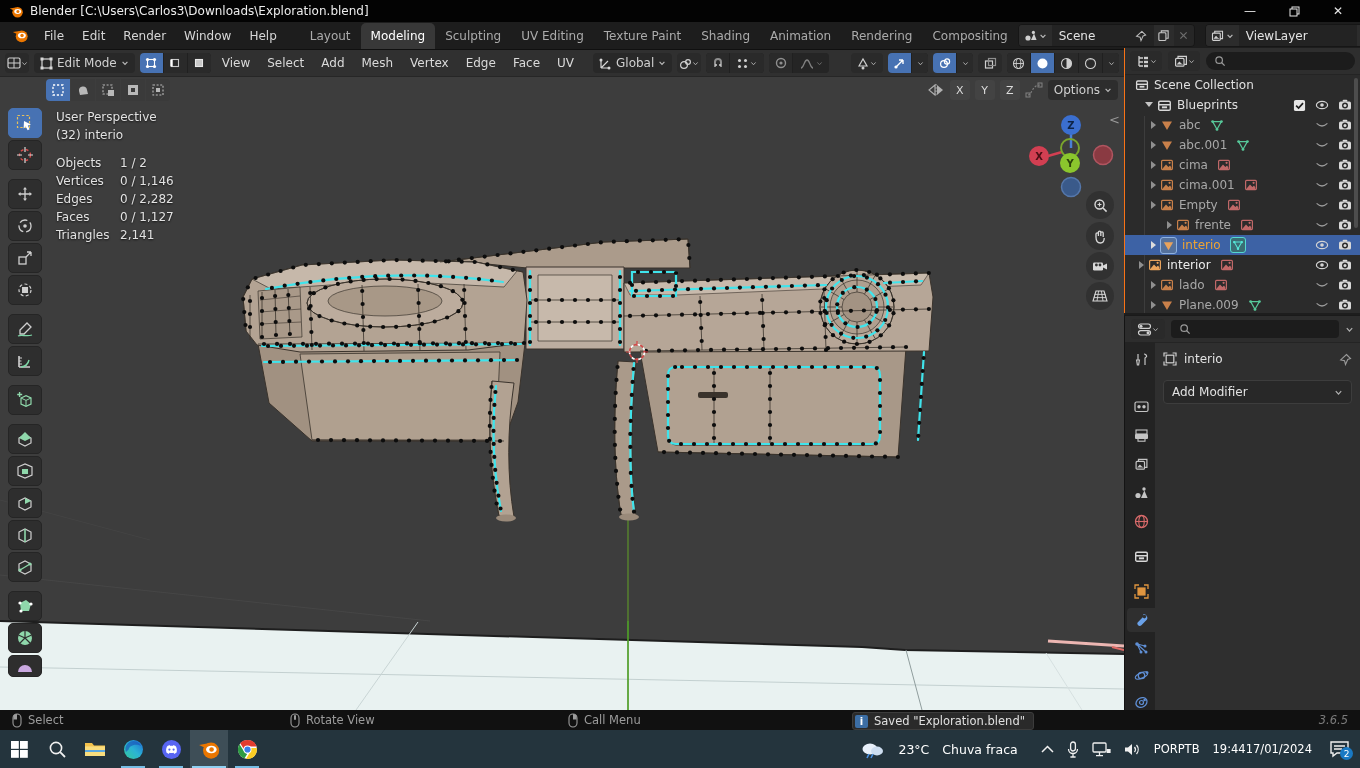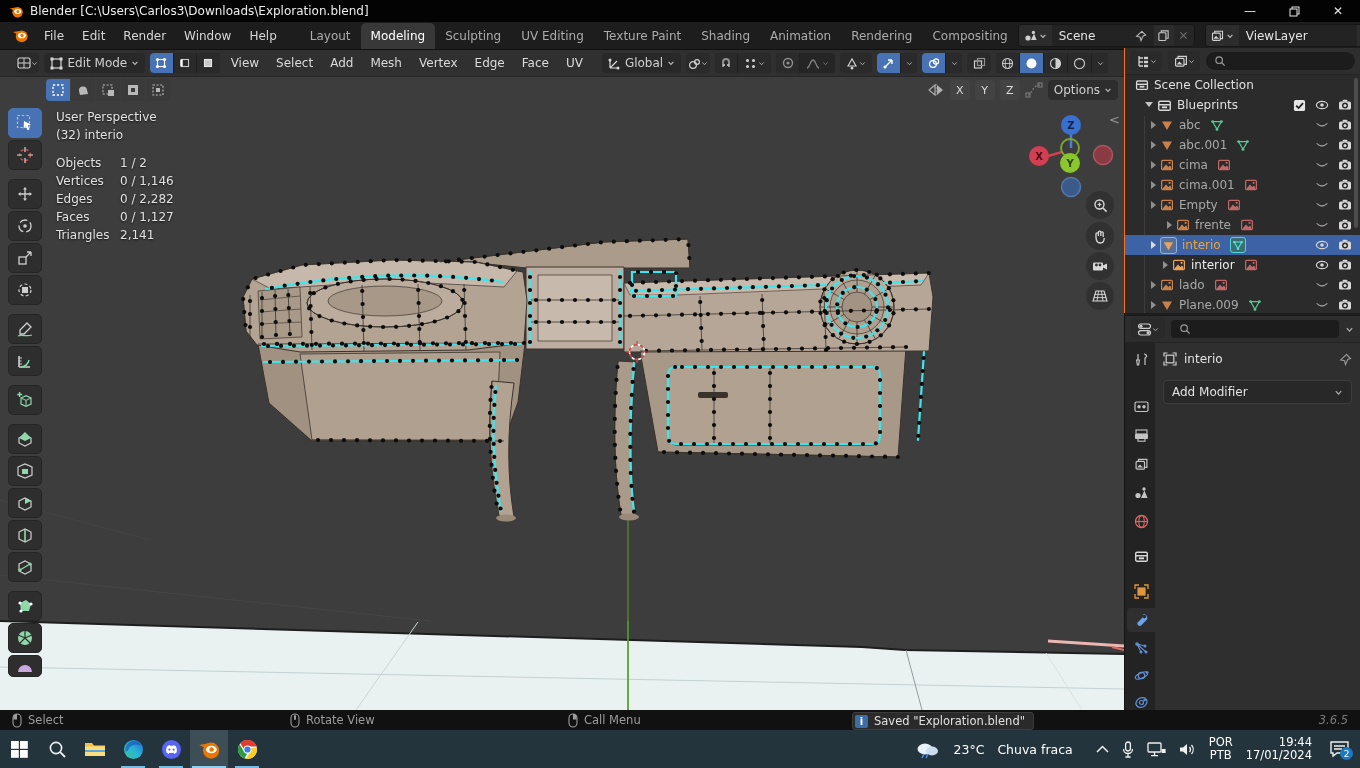--- a/index.html
+++ b/index.html
@@ -20,21 +20,21 @@
   .wstab.active{background:#383838;color:#ffffff;border-radius:5px 5px 0 0;}
   .topright{margin-left:auto;display:flex;gap:10px;align-items:center;}
   .idwidget{display:flex;align-items:center;height:21px;background:#232323;border-radius:4px;overflow:hidden;border:1px solid #161616;}
   .idwidget .icon-part{display:flex;align-items:center;gap:2px;background:#2c2c2c;height:100%;padding:0 5px;}
   .idwidget .name-part{display:flex;align-items:center;gap:5px;padding:0 7px;height:100%;color:#e3e3e3;}
   .idwidget .tailbtn{display:flex;align-items:center;justify-content:center;width:20px;height:100%;background:#2c2c2c;color:#c8c8c8;}
   .dim{opacity:.45;}
   
   #viewport{position:absolute;top:50px;left:0;width:1124px;height:660px;background:#3d3d3d;overflow:hidden;}
   #vpsvg{position:absolute;top:0;left:0;pointer-events:none;}
-  .vph{position:absolute;top:0;left:0;right:0;height:26px;background:#303030;border-bottom:1px solid #262626;display:flex;align-items:center;gap:5px;padding:0 16px;z-index:5;}
+  .vph{position:absolute;top:0;left:0;right:0;height:26px;background:#303030;border-bottom:1px solid #262626;display:flex;align-items:center;gap:5px;padding:0 5px;z-index:5;}
   .vmenu{padding:2px 6px;color:#dadada;white-space:nowrap;}
   .wdg{display:flex;align-items:center;gap:4px;background:#282828;border-radius:4px;padding:0 6px;height:20px;white-space:nowrap;}
   .ibtn{display:flex;align-items:center;justify-content:center;width:24px;height:20px;background:#2a2a2a;border-radius:4px;}
   .seg{display:flex;height:20px;border-radius:4px;overflow:hidden;gap:1px;background:#202020;}
   .seg>div{width:23px;display:flex;align-items:center;justify-content:center;background:#2a2a2a;}
   .seg>div.on{background:#4772b3;}
   .toolsrow{position:absolute;top:28px;left:46px;right:6px;height:24px;display:flex;align-items:center;z-index:4;}
   .selopts{display:flex;gap:1px;border-radius:4px;overflow:hidden;}
   .selopts>div{width:24px;height:22px;background:#3a3a3a;display:flex;align-items:center;justify-content:center;}
   .selopts>div.on{background:#4772b3;}
@@ -77,21 +77,21 @@
   .savedpill{position:absolute;left:852px;top:2px;height:16px;display:flex;align-items:center;gap:6px;background:#2a2a2a;border:1px solid #3c3c3c;border-radius:3px;padding:0 8px 0 2px;color:#e0e0e0;}
   .infoicon{width:13px;height:13px;background:#3c6ea5;border-radius:2px;color:#fff;display:flex;align-items:center;justify-content:center;font-size:10px;font-weight:bold;}
   .version{position:absolute;right:12px;top:0;height:20px;display:flex;align-items:center;color:#7a7a7a;font-style:italic;}
   
   #taskbar{position:absolute;top:730px;left:0;width:1360px;height:38px;background:#24343d;display:flex;align-items:center;color:#fff;}
   .tk{width:38px;height:38px;display:flex;align-items:center;justify-content:center;position:relative;}
   .tk.activeapp{background:#3e4e57;}
   .tk .runbar{position:absolute;bottom:0;left:7px;right:7px;height:2.5px;background:#76bde4;}
   .tk.activeapp .runbar{left:2px;right:2px;background:#8fd0f2;}
   .tray{margin-left:auto;display:flex;align-items:center;gap:13px;padding-right:10px;font-size:12.5px;}
-  .twoline{display:flex;flex-direction:column;line-height:13px;font-size:11.5px;text-align:center;}
+  .twoline{display:flex;flex-direction:row;line-height:13px;font-size:11.5px;text-align:center;}
   .timeblock{text-align:right;}
   .badge{position:absolute;right:-3px;bottom:-2px;width:13px;height:13px;border-radius:50%;background:#1979c4;color:#fff;font-size:9px;display:flex;align-items:center;justify-content:center;}
 </style>
 </head>
 <body>
 
 <svg width="0" height="0" style="position:absolute">
 <defs>
   <symbol id="s-blender" viewBox="0 0 20 20">
     <path d="M1,6 L9,4.6 6.4,8.6 Z" fill="#ea7600"></path>
@@ -1491,21 +1491,21 @@
         </span>
       <span class="rt">
           <svg width="14" height="14">
             <use href="#s-eye-o"></use>
           </svg>
           <svg width="14" height="14">
             <use href="#s-cam"></use>
           </svg>
         </span>
     </div>
-    <div class="olrow" style="padding-left:38px;color:#ececec">
+    <div class="olrow" style="padding-left:14px;color:#ececec">
       <span class="disc"></span>
       <svg width="14" height="14" color="#e8a35c">
           <use href="#s-img"></use>
         </svg>
       <span class="nm">interior</span>
       <span class="dataicon">
           <svg width="14" height="14" color="#c06868">
             <use href="#s-img"></use>
           </svg>
         </span>

